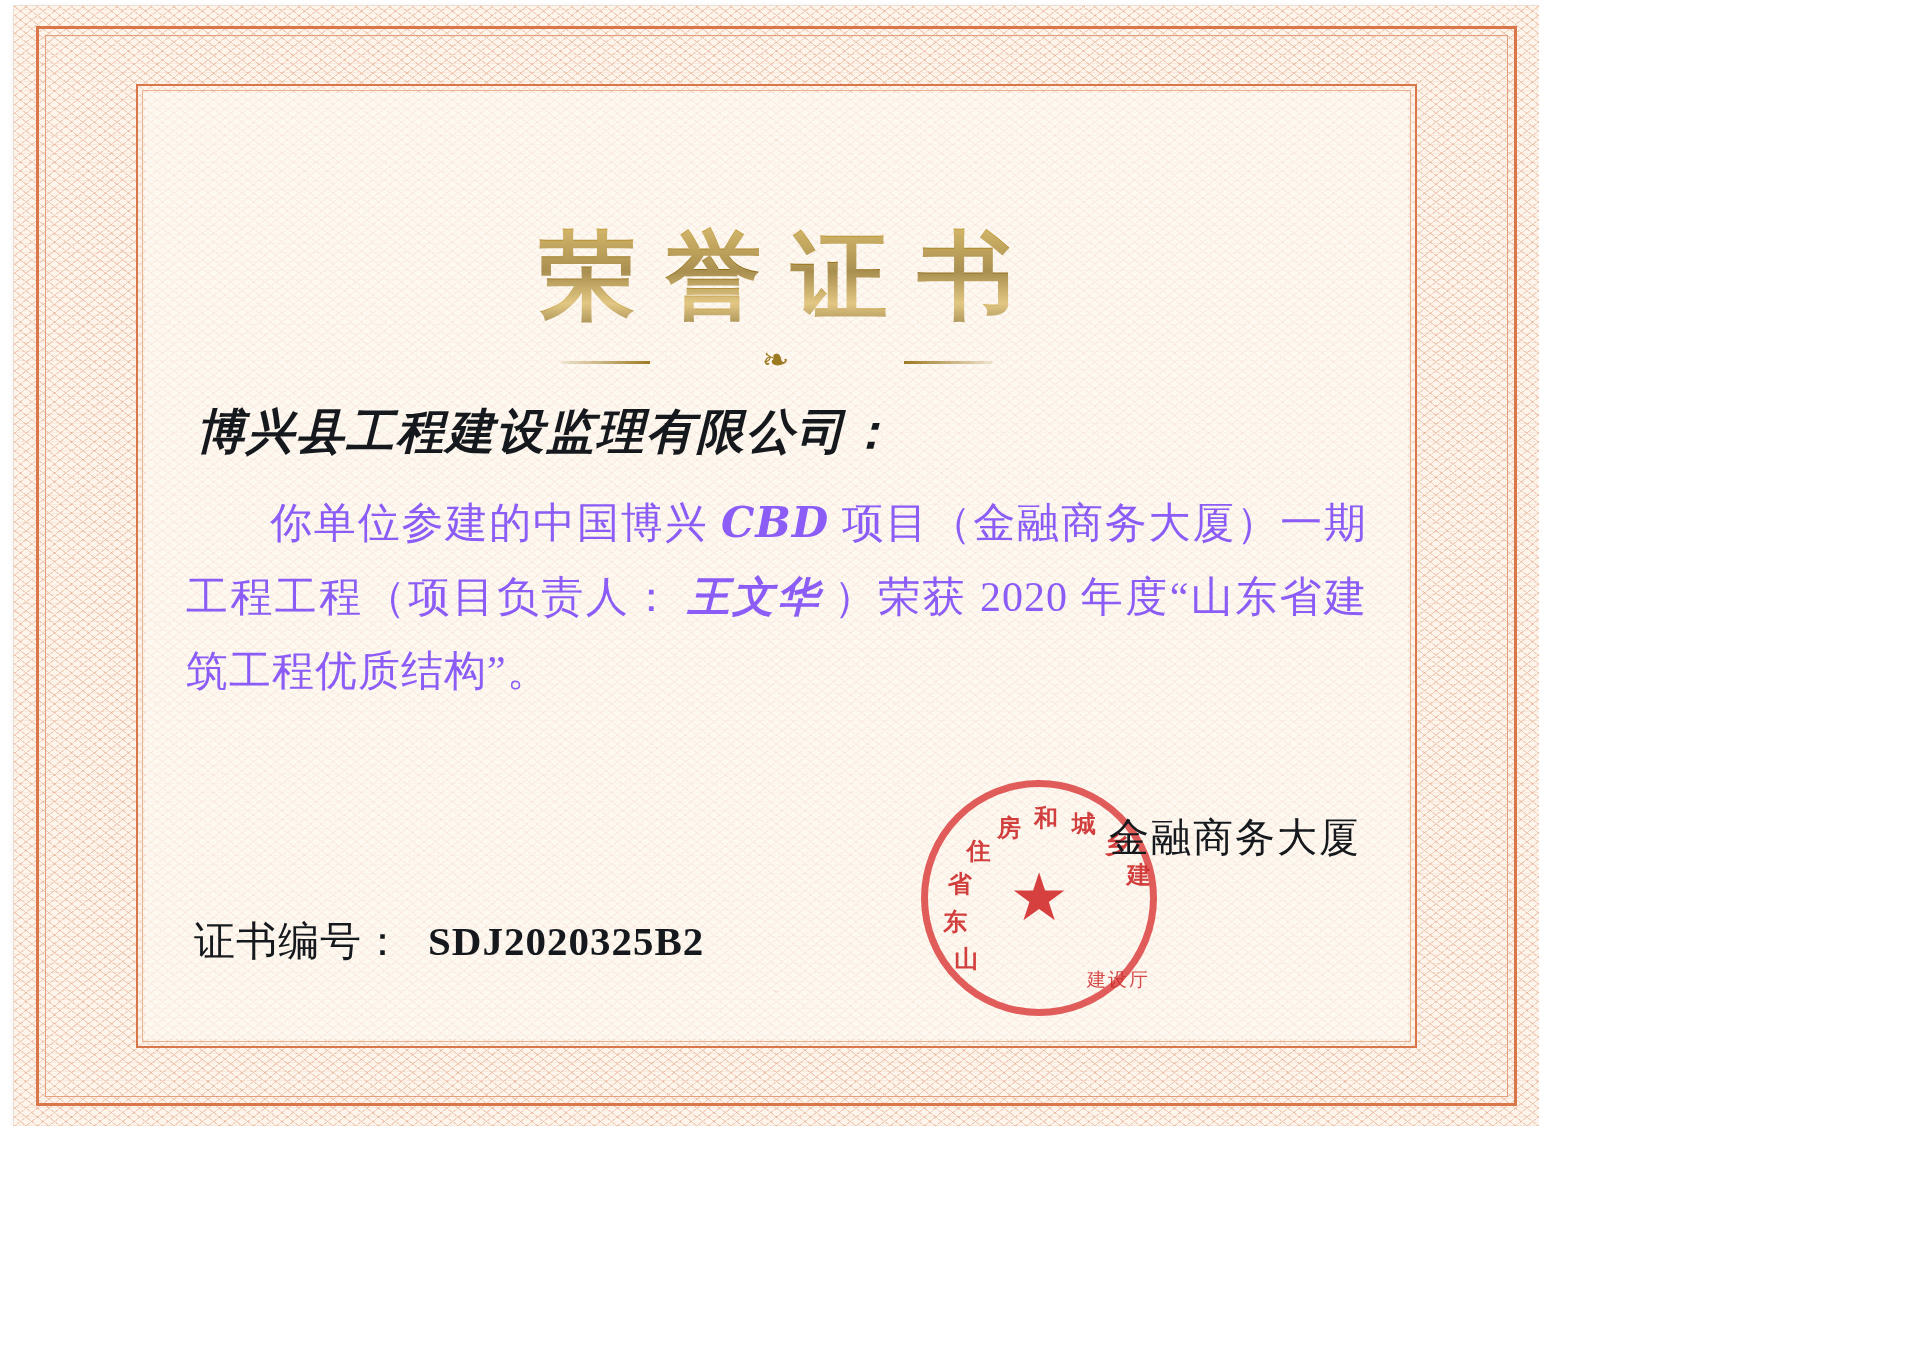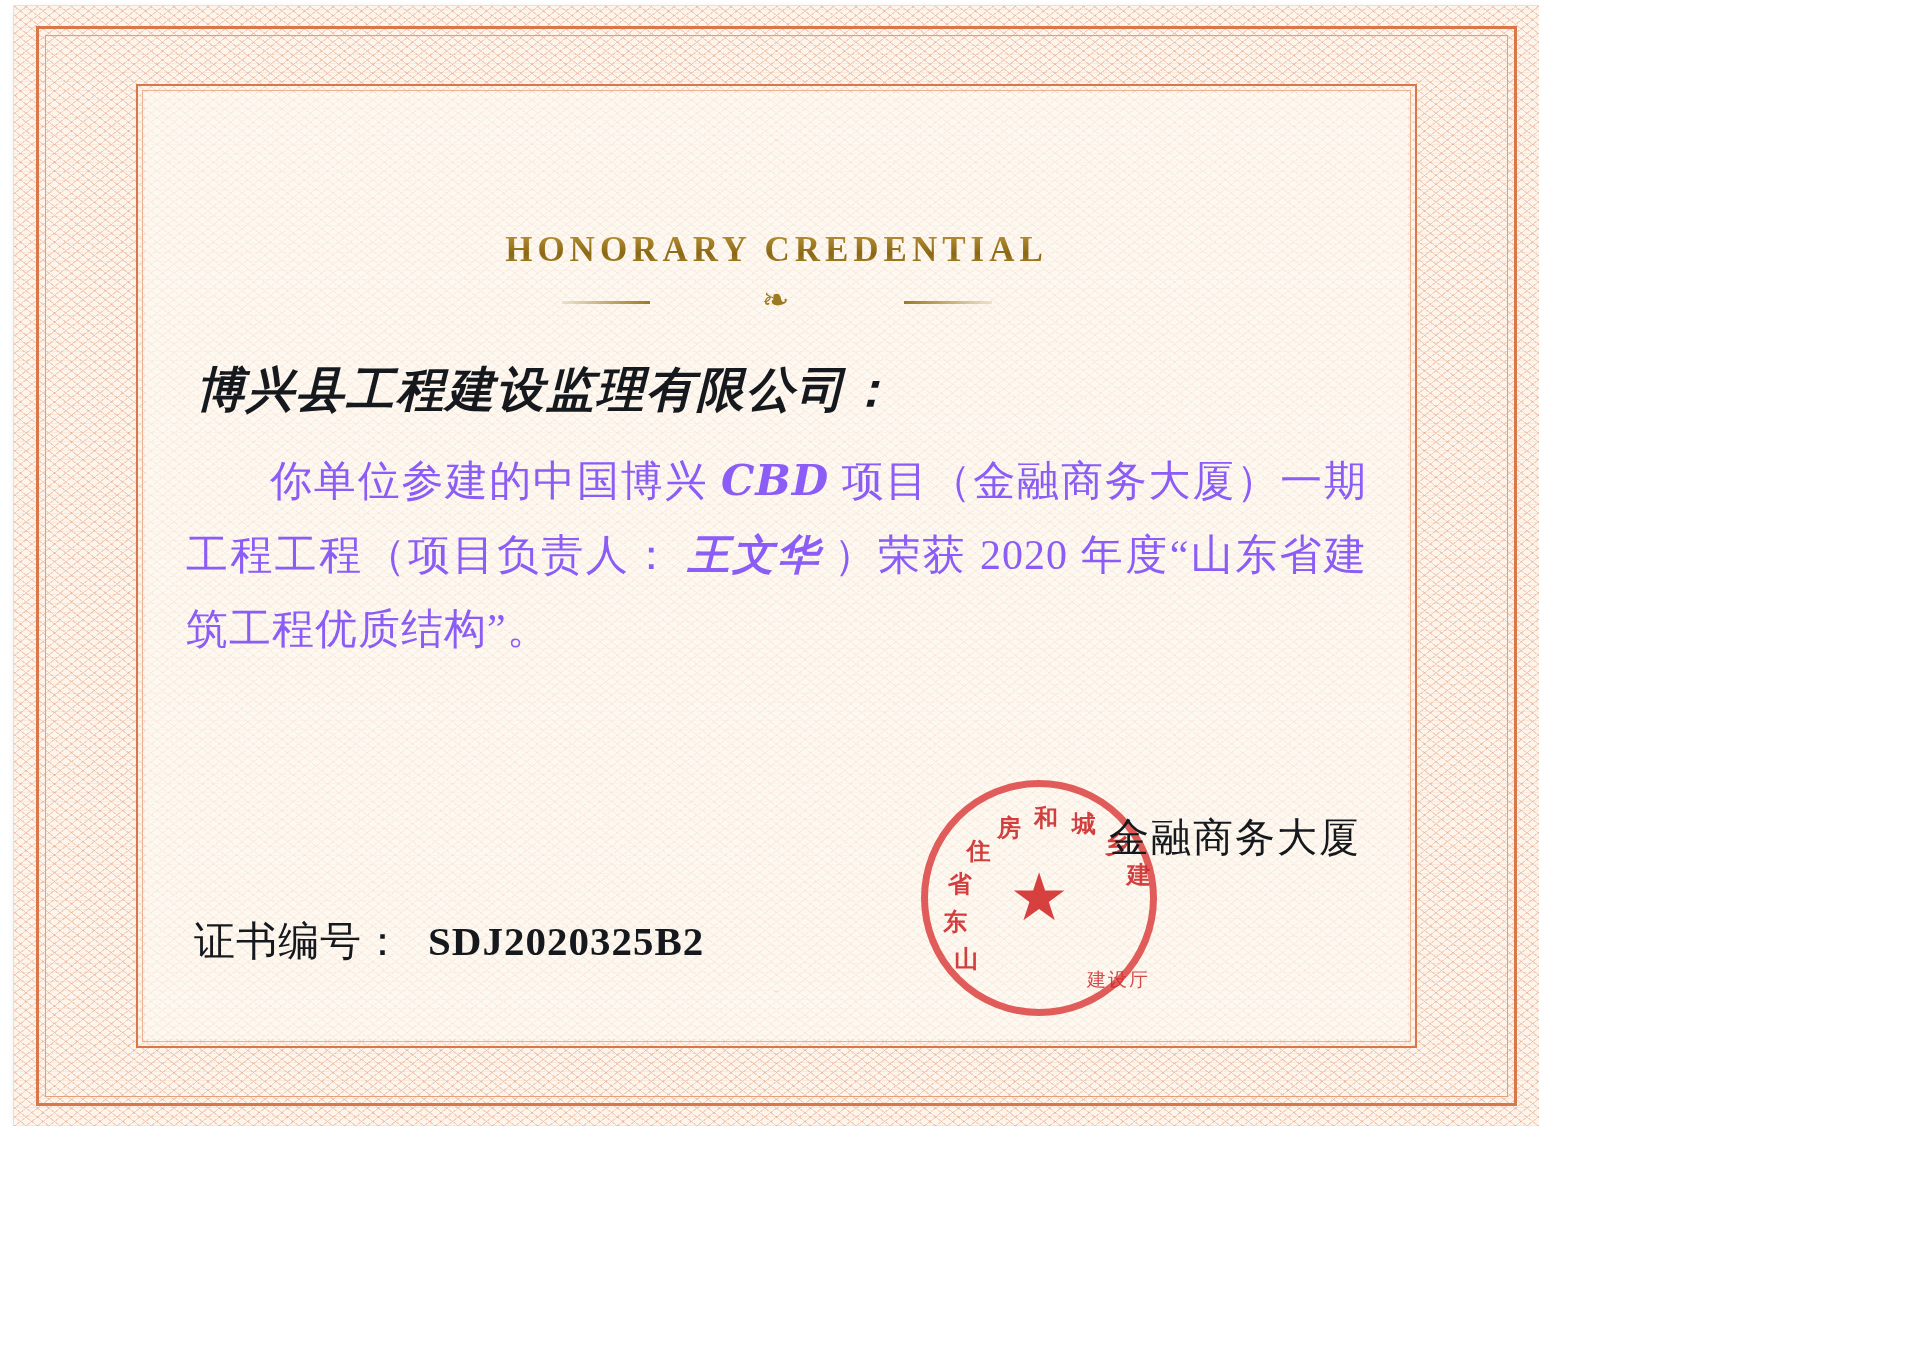--- a/index.html
+++ b/index.html
@@ -147,21 +147,21 @@
     left: 0; right: 0; top: -5px;
     text-align: center;
     font-size: 33px;
     line-height: 42px;
     letter-spacing: 2px;
     color: #9c7a22;
   }
 
   
   .addressee {
-    margin-top: 40px;
+    margin-top: 22px;
     padding-left: 32px;
     font-size: 48px;
     font-weight: 700;
     letter-spacing: 2px;
     color: #15181c;
     font-family: "DejaVu Serif", serif;
     font-style: italic;
   }
   .para {
     margin-top: 22px;
@@ -292,21 +292,21 @@
 
     <div class="frame-outer"></div>
     <div class="frame-outer-thin"></div>
     <div class="inner-wash"></div>
     <div class="frame-inner"></div>
     <div class="frame-inner-thin"></div>
 
     <div class="content">
 
       <div class="title-block">
-        <div class="title-en">HONORARY CREDENTIAL</div>
+        <div class="title-cn">荣誉证书</div>
         <div class="ornament">
           <span class="bar left"></span>
           <span class="flourish">❧</span>
           <span class="bar right"></span>
         </div>
       </div>
 
       <div class="addressee">博兴县工程建设监理有限公司：</div>
 
       <div class="para para-indent">

